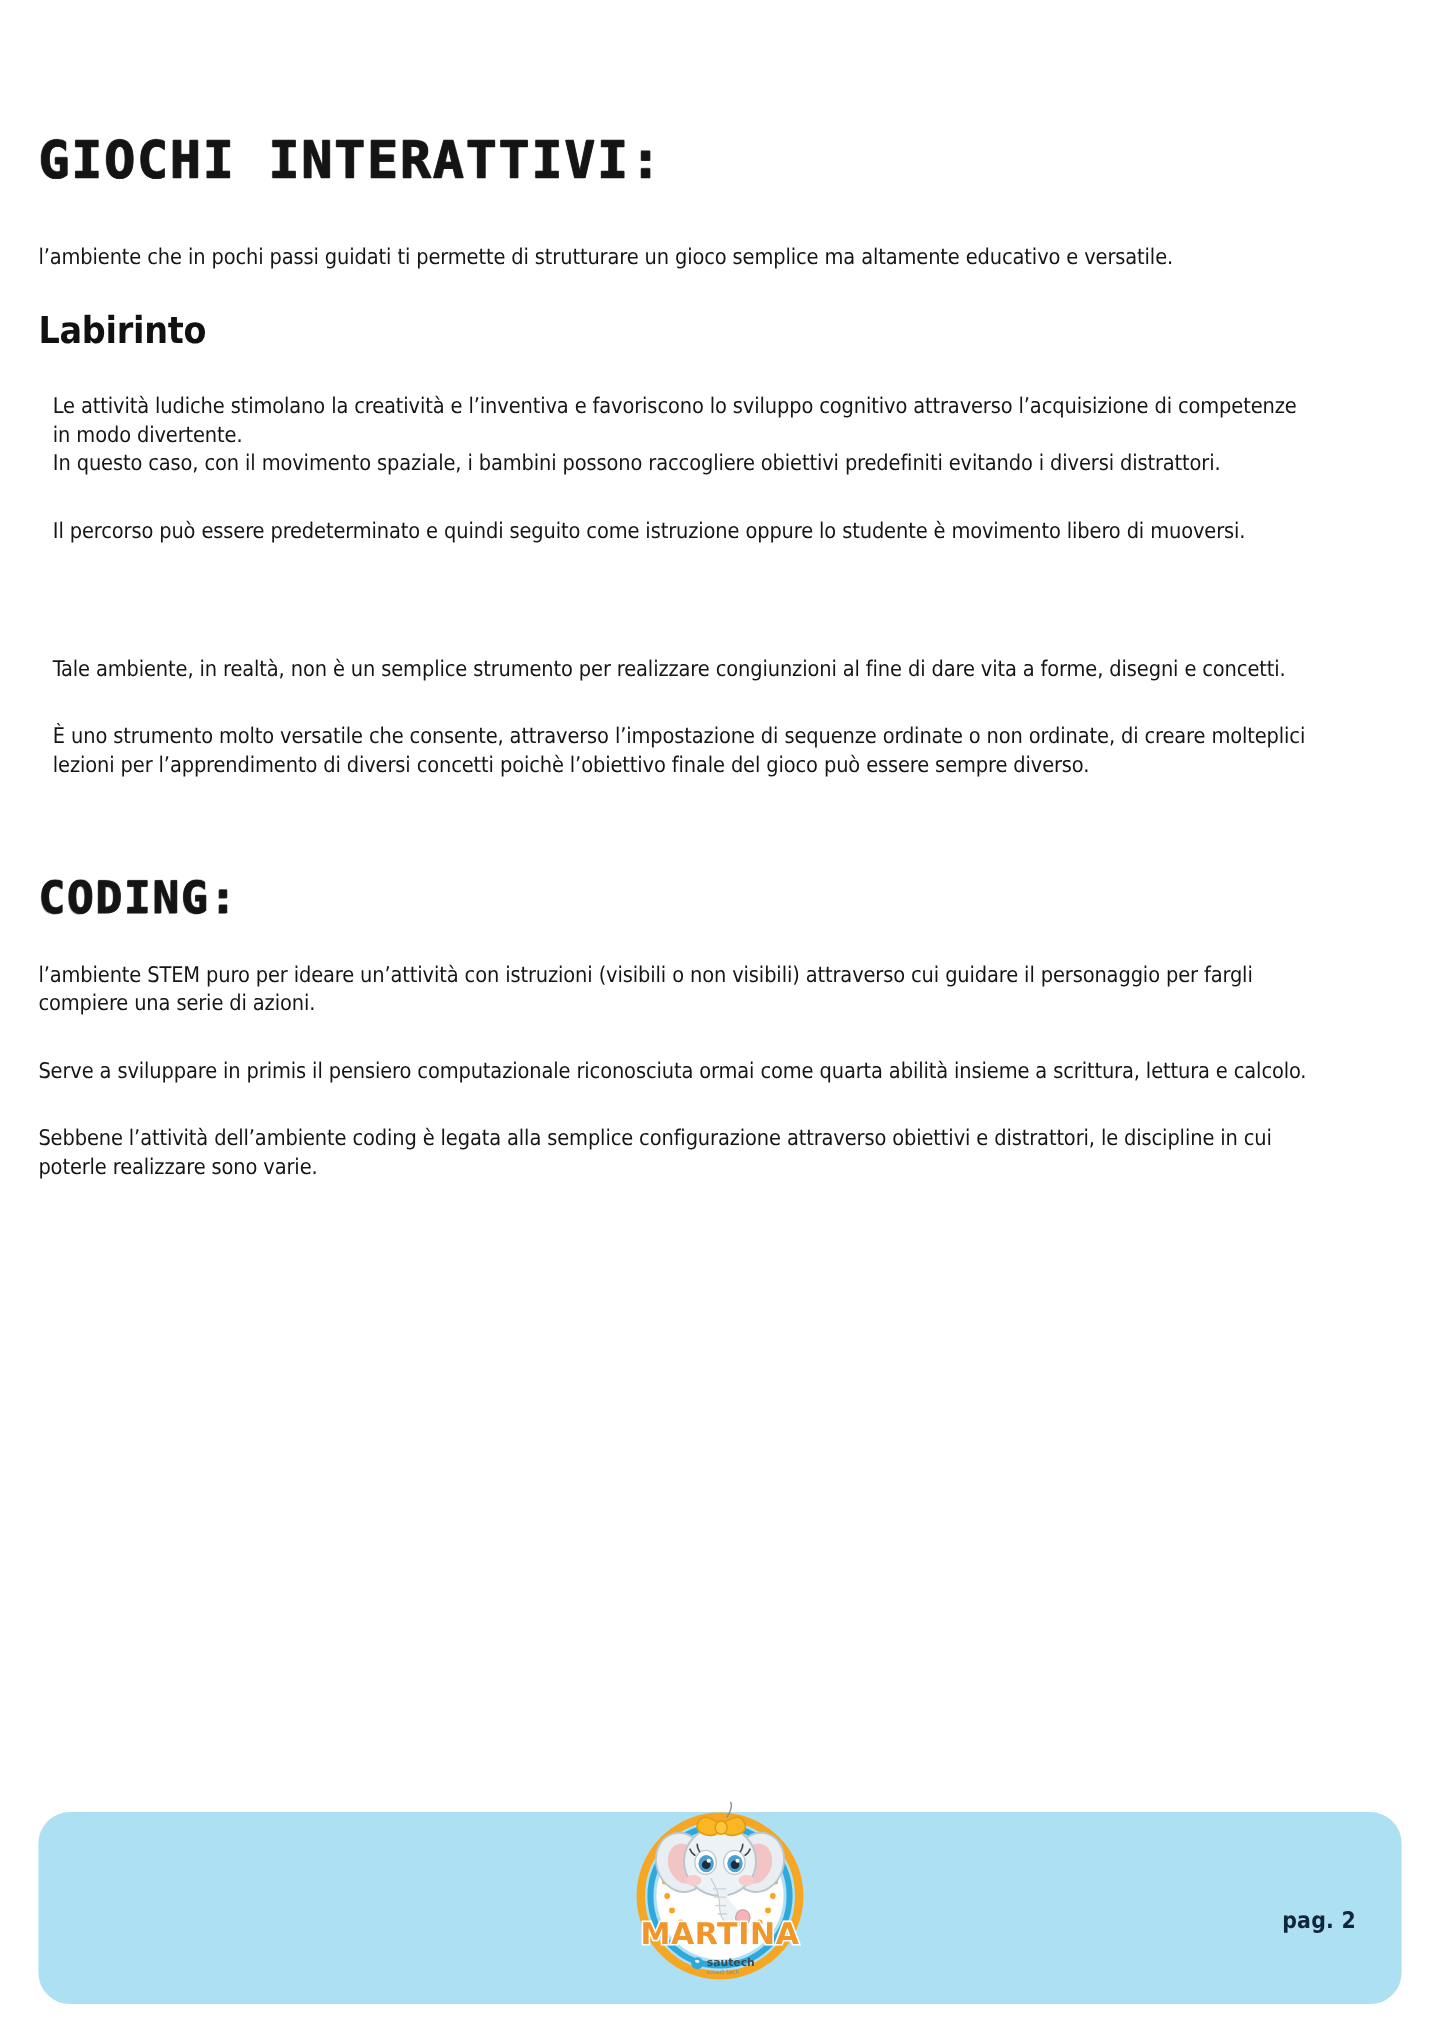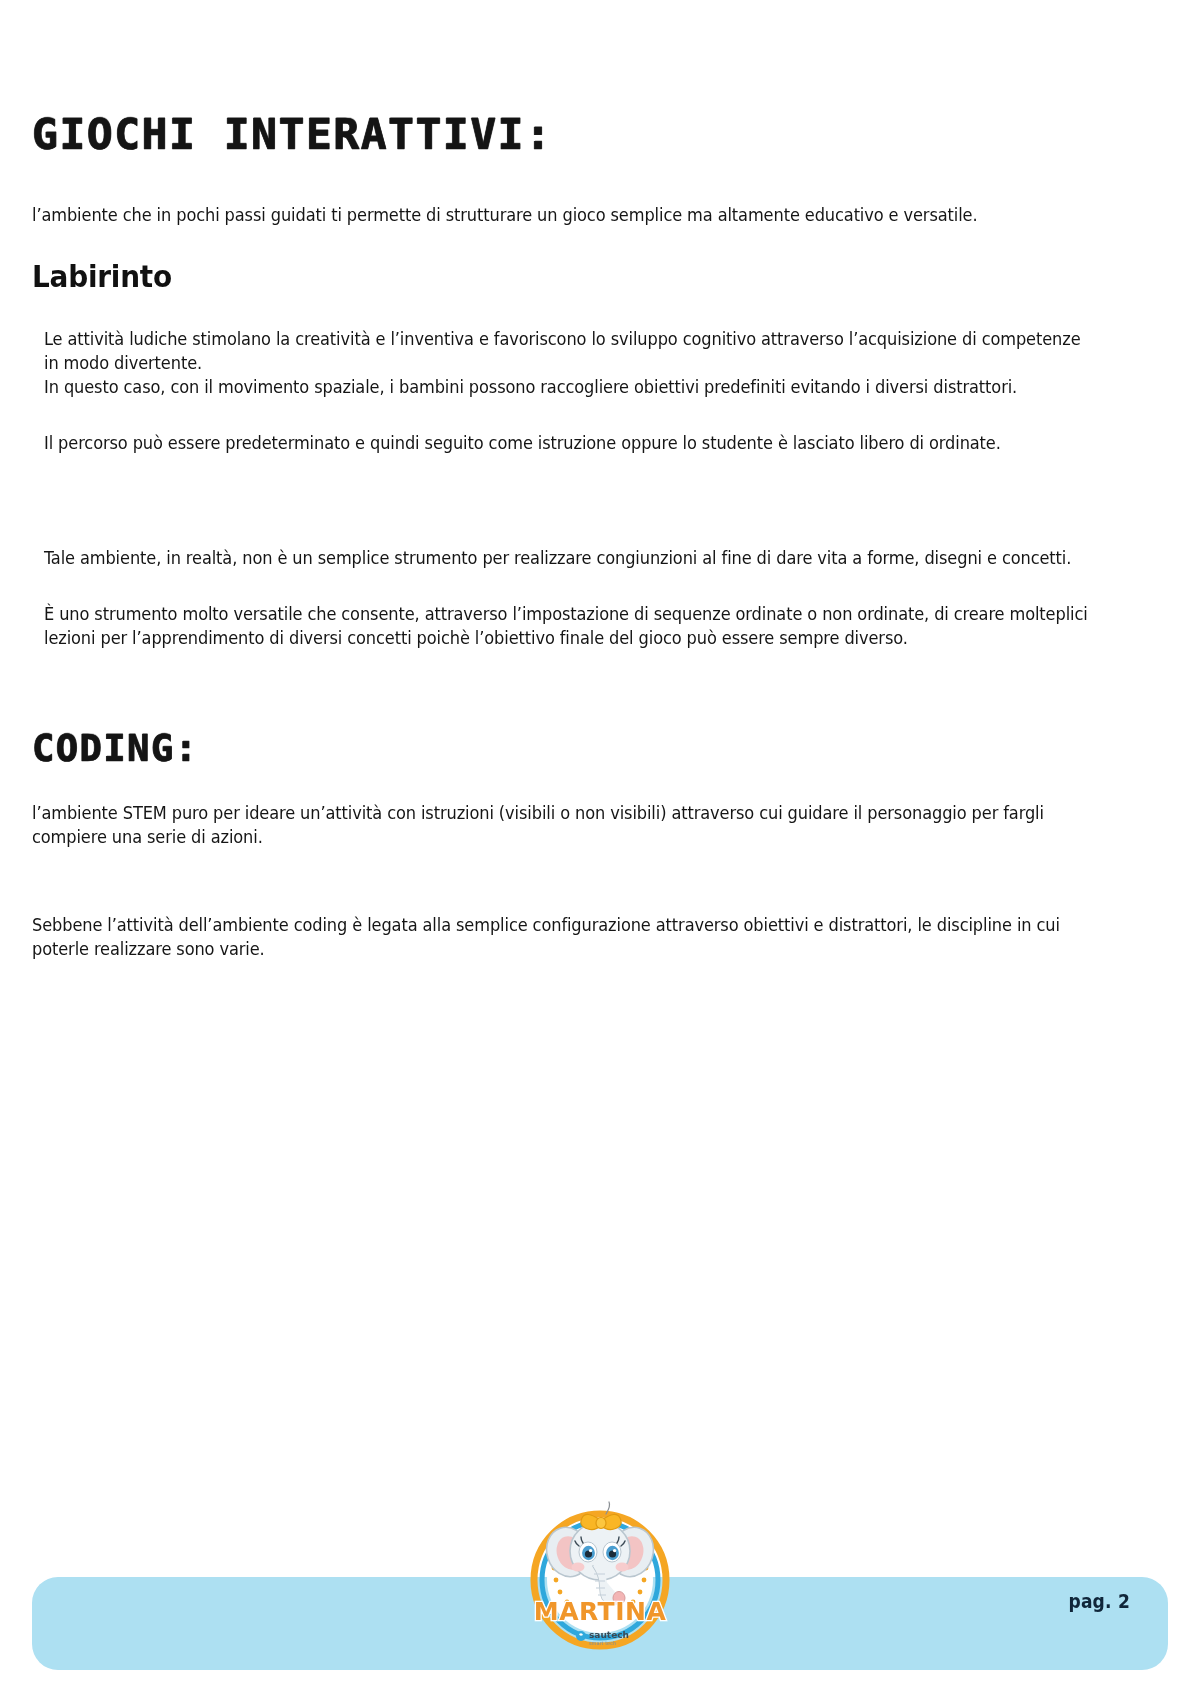--- a/index.html
+++ b/index.html
@@ -76,21 +76,21 @@
   .spacer-m  { height: 32px; }
   .spacer-l  { height: 46px; }
   .spacer-xl { height: 60px; }
 
   
   .footer-band {
     position: absolute;
     left: 32px;
     right: 32px;
     bottom: 28px;
-    height: 93px;
+    height: 160px;
     background: #ade0f2;
     border-radius: 26px 26px 26px 26px;
   }
 
   .page-number {
     position: absolute;
     right: 38px;
     bottom: 58px;
     font-size: 19px;
     font-weight: bold;
@@ -126,21 +126,21 @@
 
     <h2 class="sub-heading">Labirinto</h2>
 
     <div class="spacer-m"></div>
 
     <p class="para indent" style="white-space: pre-line;">Le attività ludiche stimolano la creatività e l’inventiva e favoriscono lo sviluppo cognitivo attraverso l’acquisizione di competenze in modo divertente.
 In questo caso, con il movimento spaziale, i bambini possono raccogliere obiettivi predefiniti evitando i diversi distrattori.</p>
 
     <div class="spacer-m"></div>
 
-    <p class="para indent">Il percorso può essere predeterminato e quindi seguito come istruzione oppure lo studente è lasciato libero di ordinate.</p>
+    <p class="para indent">Il percorso può essere predeterminato e quindi seguito come istruzione oppure lo studente è movimento libero di muoversi.</p>
 
     <div class="spacer-xl"></div>
 
 
     <div class="spacer-m"></div>
 
     <p class="para indent">Tale ambiente, in realtà, non è un semplice strumento per realizzare congiunzioni al fine di dare vita a forme, disegni e concetti.</p>
 
     <div class="spacer-m"></div>
 
@@ -150,20 +150,21 @@
     <div class="spacer-s"></div>
 
     <h1 id="title-coding" class="display-heading">CODING:</h1>
 
     <div class="spacer-m"></div>
 
     <p class="para">l’ambiente STEM puro per ideare un’attività con istruzioni (visibili o non visibili) attraverso cui guidare il personaggio per fargli compiere una serie di azioni.</p>
 
     <div class="spacer-m"></div>
 
+    <p class="para">Serve a sviluppare in primis il pensiero computazionale riconosciuta ormai come quarta abilità insieme a scrittura, lettura e calcolo.</p>
 
     <div class="spacer-m"></div>
 
     <p class="para">Sebbene l’attività dell’ambiente coding è legata alla semplice configurazione attraverso obiettivi e distrattori, le discipline in cui poterle realizzare sono varie.</p>
 
   </div>
 
   <div class="footer-band">
     <span class="page-number">pag. 2</span>
   </div>

